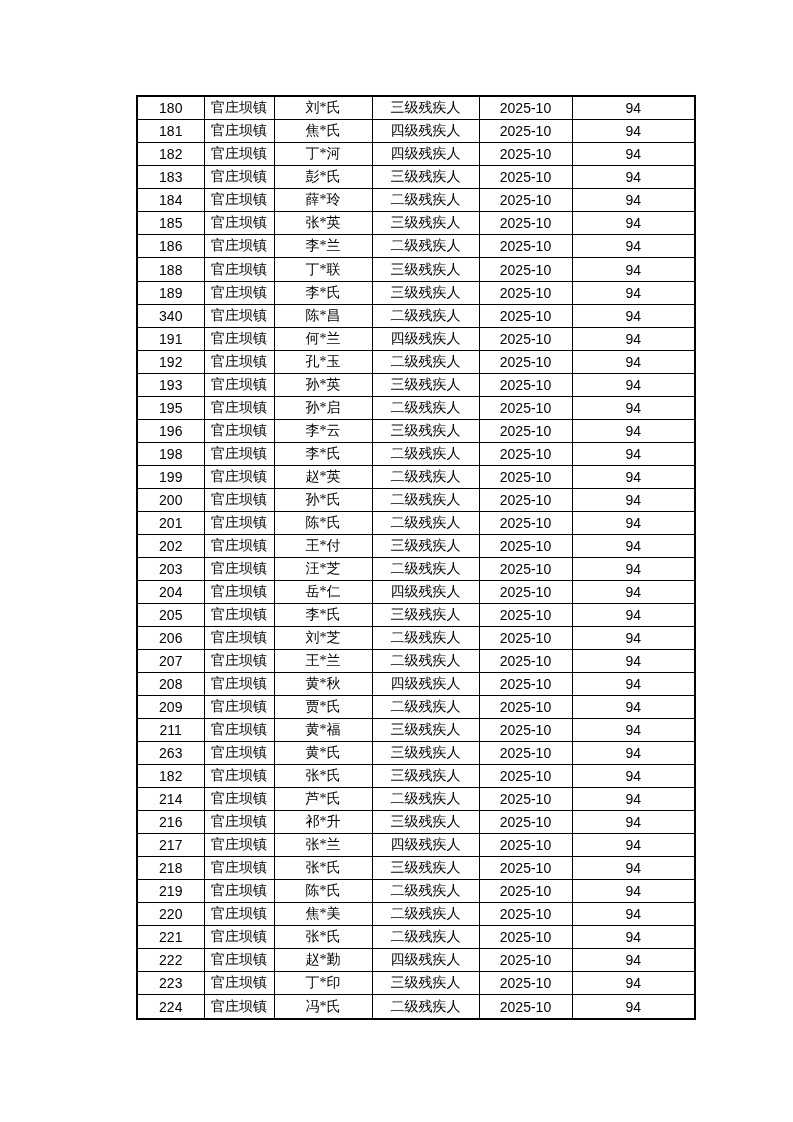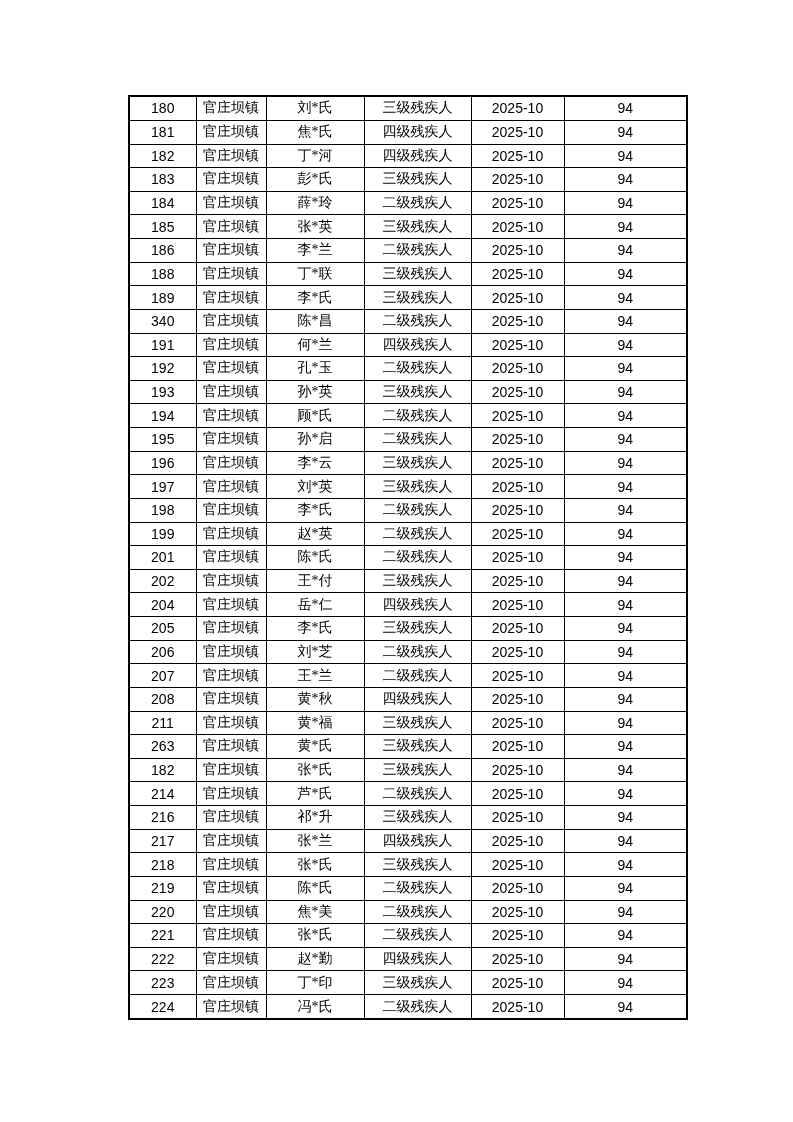--- a/index.html
+++ b/index.html
@@ -10,21 +10,21 @@
   .page {
     position: relative;
     width: 793px;
     height: 1122px;
     background: #ffffff;
     overflow: hidden;
     font-family: "Liberation Sans", sans-serif;
   }
   table.benefit-table {
     position: absolute;
-    left: 128px;
+    left: 136px;
     top: 95px;
     width: 558px;
     height: 925px;
     border-collapse: collapse;
     table-layout: fixed;
     border: 2px solid #000000;
   }
   table.benefit-table td {
     border: 1px solid #000000;
     padding: 0;
@@ -165,84 +165,84 @@
   </tr>
         <tr>
     <td class="c-seq">193</td>
     <td class="c-town">官庄坝镇</td>
     <td class="c-name">孙*英</td>
     <td class="c-level">三级残疾人</td>
     <td class="c-month">2025-10</td>
     <td class="c-amount">94</td>
   </tr>
         <tr>
-    <td class="c-seq">194</td>
-    <td class="c-town">官庄坝镇</td>
-    <td class="c-name">顾*氏</td>
-    <td class="c-level">二级残疾人</td>
-    <td class="c-month">2025-10</td>
-    <td class="c-amount">94</td>
-  </tr>
-        <tr>
     <td class="c-seq">195</td>
     <td class="c-town">官庄坝镇</td>
     <td class="c-name">孙*启</td>
     <td class="c-level">二级残疾人</td>
     <td class="c-month">2025-10</td>
     <td class="c-amount">94</td>
   </tr>
         <tr>
     <td class="c-seq">196</td>
     <td class="c-town">官庄坝镇</td>
     <td class="c-name">李*云</td>
     <td class="c-level">三级残疾人</td>
     <td class="c-month">2025-10</td>
     <td class="c-amount">94</td>
   </tr>
         <tr>
-    <td class="c-seq">197</td>
-    <td class="c-town">官庄坝镇</td>
-    <td class="c-name">刘*英</td>
-    <td class="c-level">三级残疾人</td>
-    <td class="c-month">2025-10</td>
-    <td class="c-amount">94</td>
-  </tr>
-        <tr>
     <td class="c-seq">198</td>
     <td class="c-town">官庄坝镇</td>
     <td class="c-name">李*氏</td>
     <td class="c-level">二级残疾人</td>
     <td class="c-month">2025-10</td>
     <td class="c-amount">94</td>
   </tr>
         <tr>
     <td class="c-seq">199</td>
     <td class="c-town">官庄坝镇</td>
     <td class="c-name">赵*英</td>
     <td class="c-level">二级残疾人</td>
     <td class="c-month">2025-10</td>
     <td class="c-amount">94</td>
   </tr>
         <tr>
+    <td class="c-seq">200</td>
+    <td class="c-town">官庄坝镇</td>
+    <td class="c-name">孙*氏</td>
+    <td class="c-level">二级残疾人</td>
+    <td class="c-month">2025-10</td>
+    <td class="c-amount">94</td>
+  </tr>
+        <tr>
     <td class="c-seq">201</td>
     <td class="c-town">官庄坝镇</td>
     <td class="c-name">陈*氏</td>
     <td class="c-level">二级残疾人</td>
     <td class="c-month">2025-10</td>
     <td class="c-amount">94</td>
   </tr>
         <tr>
     <td class="c-seq">202</td>
     <td class="c-town">官庄坝镇</td>
     <td class="c-name">王*付</td>
     <td class="c-level">三级残疾人</td>
     <td class="c-month">2025-10</td>
     <td class="c-amount">94</td>
   </tr>
         <tr>
+    <td class="c-seq">203</td>
+    <td class="c-town">官庄坝镇</td>
+    <td class="c-name">汪*芝</td>
+    <td class="c-level">二级残疾人</td>
+    <td class="c-month">2025-10</td>
+    <td class="c-amount">94</td>
+  </tr>
+        <tr>
     <td class="c-seq">204</td>
     <td class="c-town">官庄坝镇</td>
     <td class="c-name">岳*仁</td>
     <td class="c-level">四级残疾人</td>
     <td class="c-month">2025-10</td>
     <td class="c-amount">94</td>
   </tr>
         <tr>
     <td class="c-seq">205</td>
     <td class="c-town">官庄坝镇</td>
@@ -265,20 +265,28 @@
     <td class="c-name">王*兰</td>
     <td class="c-level">二级残疾人</td>
     <td class="c-month">2025-10</td>
     <td class="c-amount">94</td>
   </tr>
         <tr>
     <td class="c-seq">208</td>
     <td class="c-town">官庄坝镇</td>
     <td class="c-name">黄*秋</td>
     <td class="c-level">四级残疾人</td>
+    <td class="c-month">2025-10</td>
+    <td class="c-amount">94</td>
+  </tr>
+        <tr>
+    <td class="c-seq">209</td>
+    <td class="c-town">官庄坝镇</td>
+    <td class="c-name">贾*氏</td>
+    <td class="c-level">二级残疾人</td>
     <td class="c-month">2025-10</td>
     <td class="c-amount">94</td>
   </tr>
         <tr>
     <td class="c-seq">211</td>
     <td class="c-town">官庄坝镇</td>
     <td class="c-name">黄*福</td>
     <td class="c-level">三级残疾人</td>
     <td class="c-month">2025-10</td>
     <td class="c-amount">94</td>

